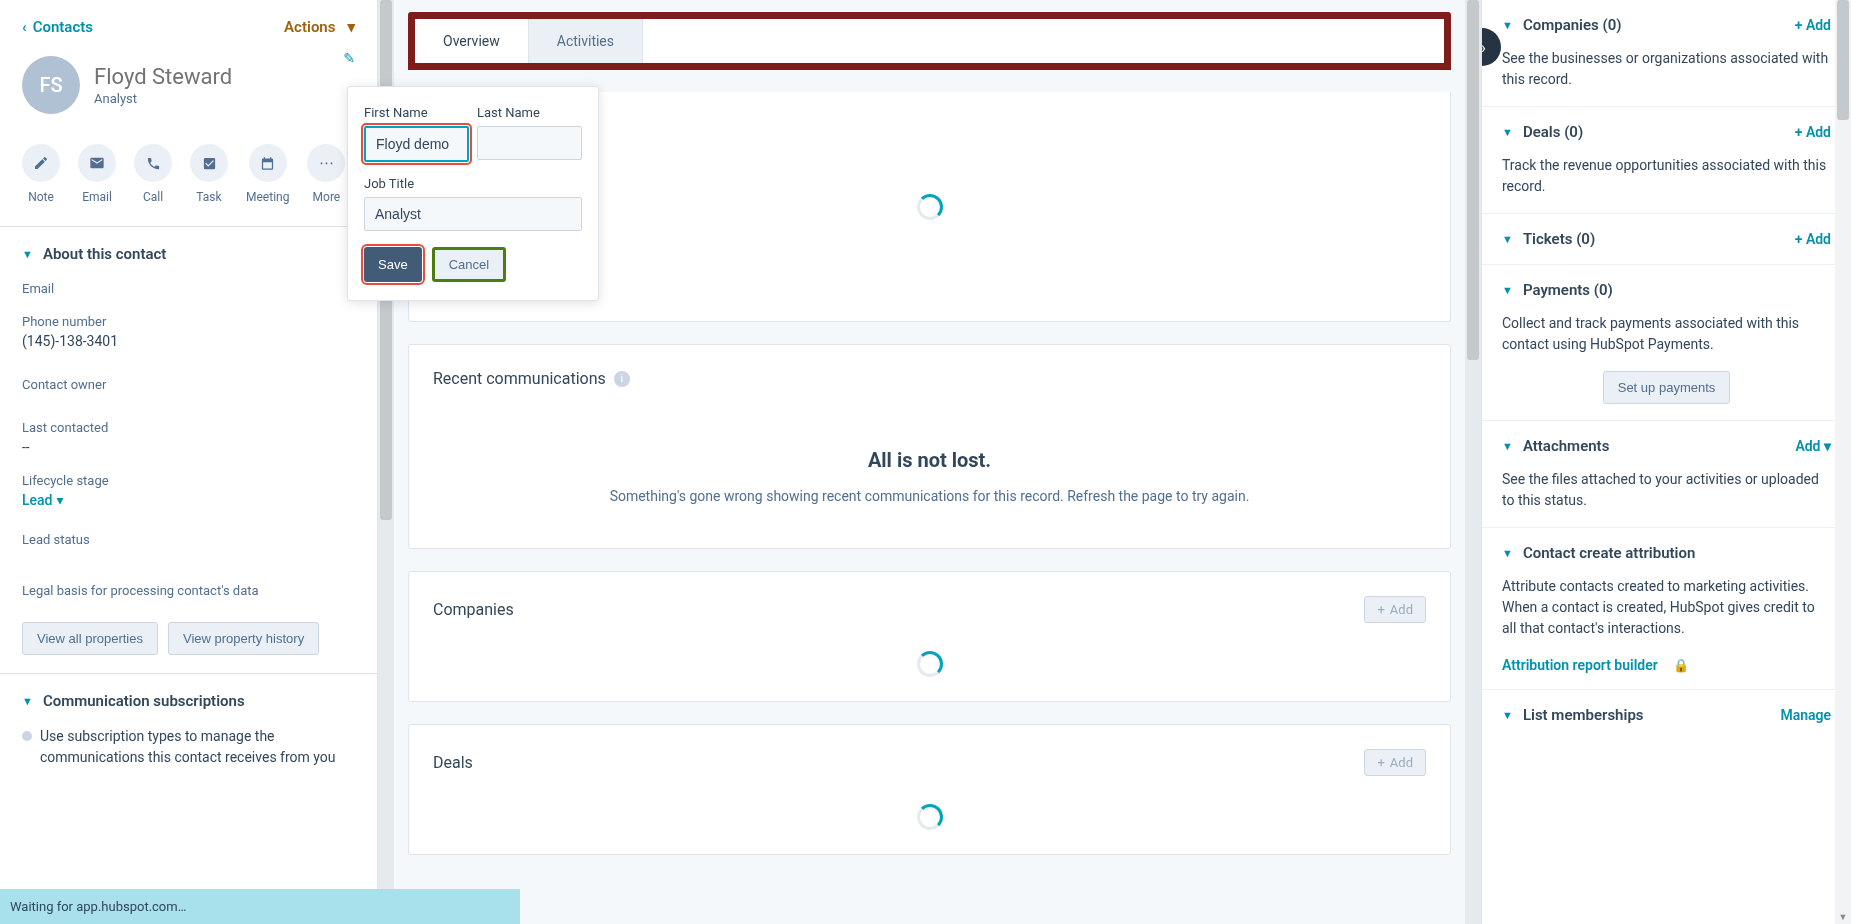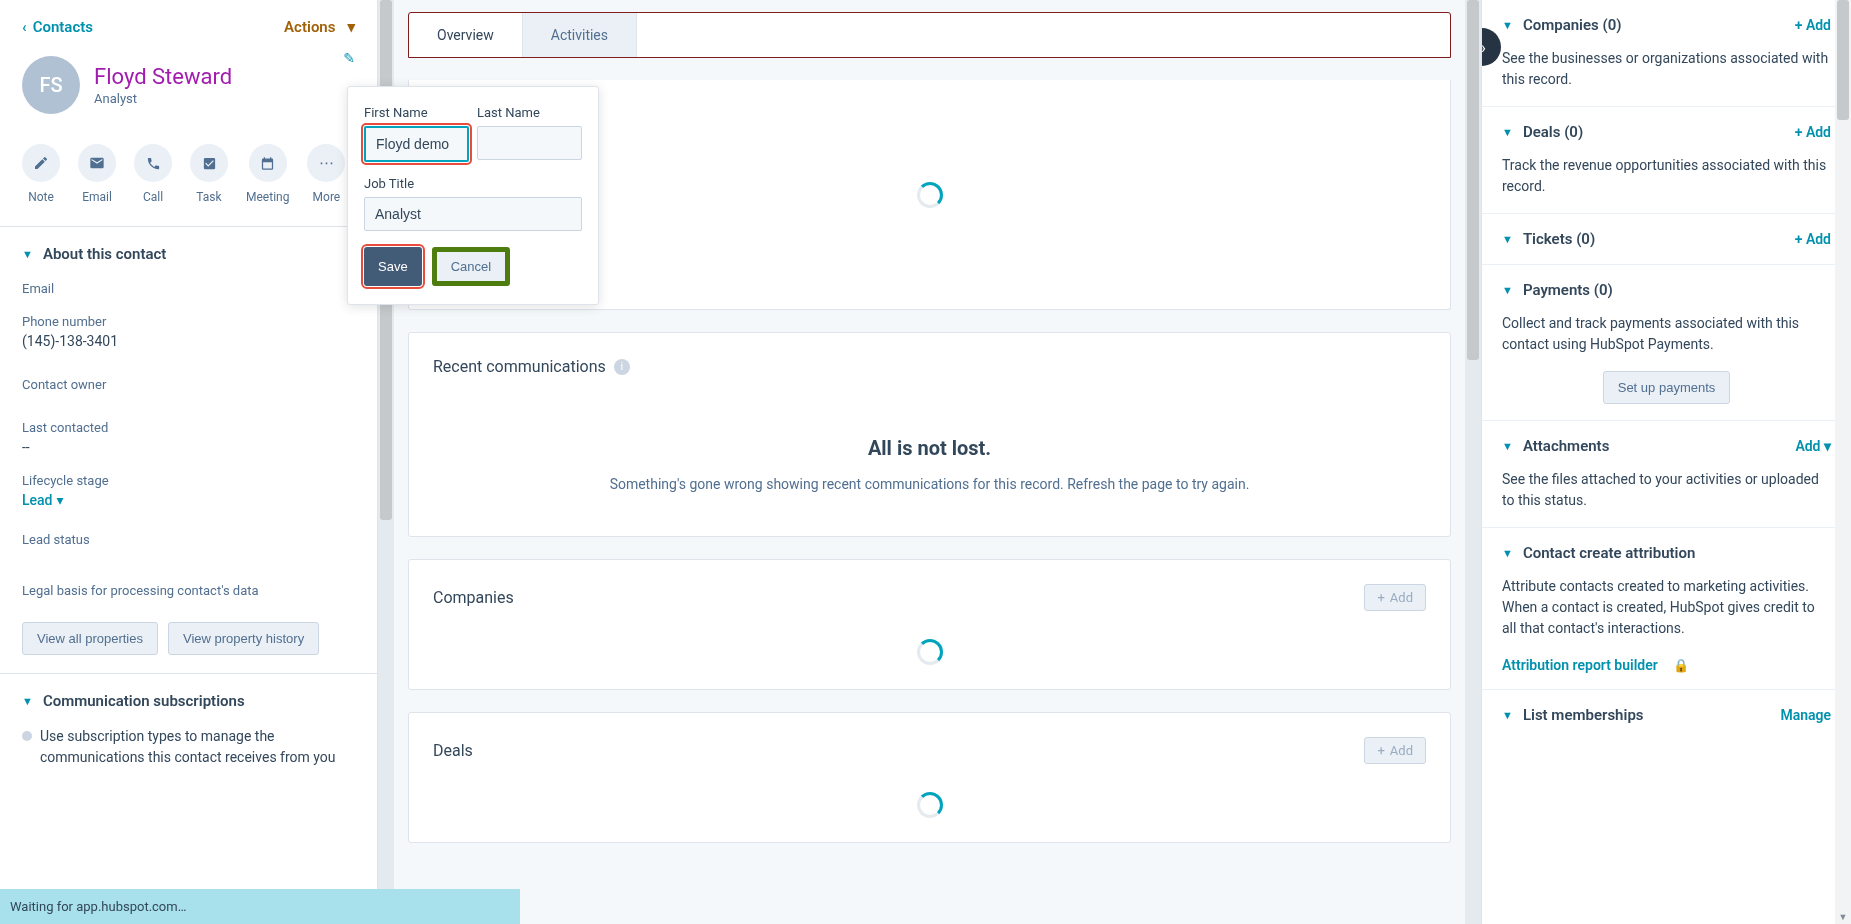--- a/index.html
+++ b/index.html
@@ -66,21 +66,21 @@
     color: #fff;
     display: flex;
     align-items: center;
     justify-content: center;
     font-size: 20px;
     font-weight: 500;
   }
   .contact-name {
     font-size: 22px;
     font-weight: 400;
-    color: #a21caf;
+    color: #737373;
   }
   .contact-title {
     font-size: 13px;
     color: #516f90;
     margin-top: 2px;
   }
   .pencil-icon {
     position: absolute;
     right: 0; top: -6px;
     color: #0091ae;
@@ -184,21 +184,21 @@
     padding: 0 14px 0 14px;
     overflow-y: auto;
   }
   .scroll-gutter {
     width: 16px;
     background: #e5eaef;
   }
   .tabs {
     display: flex;
     background: #fff;
-    border: 1px solid #7f1d1d;
+    border: 7px solid #7f1d1d;
     border-radius: 3px 3px 0 0;
     margin: 12px 0 0 0;
   }
   .tab {
     padding: 14px 28px;
     font-size: 14px;
     color: #33475b;
     cursor: pointer;
     border-right: 1px solid #dfe3eb;
   }
@@ -309,21 +309,21 @@
     padding:7px 14px;
     border-radius:3px;
     font-size:13px;
     cursor:pointer;
     outline:2px solid #e74c3c;
     outline-offset:1px;
   }
   .cancel-btn {
     background:#eaf0f6;
     color:#516f90;
-    border:5px solid #4d7c0f;
+    border:3px solid #4d7c0f;
     padding:7px 14px;
     border-radius:3px;
     font-size:13px;
     cursor:pointer;
   }
 
   
   .status {
     position:absolute;
     left:0; bottom:0;

